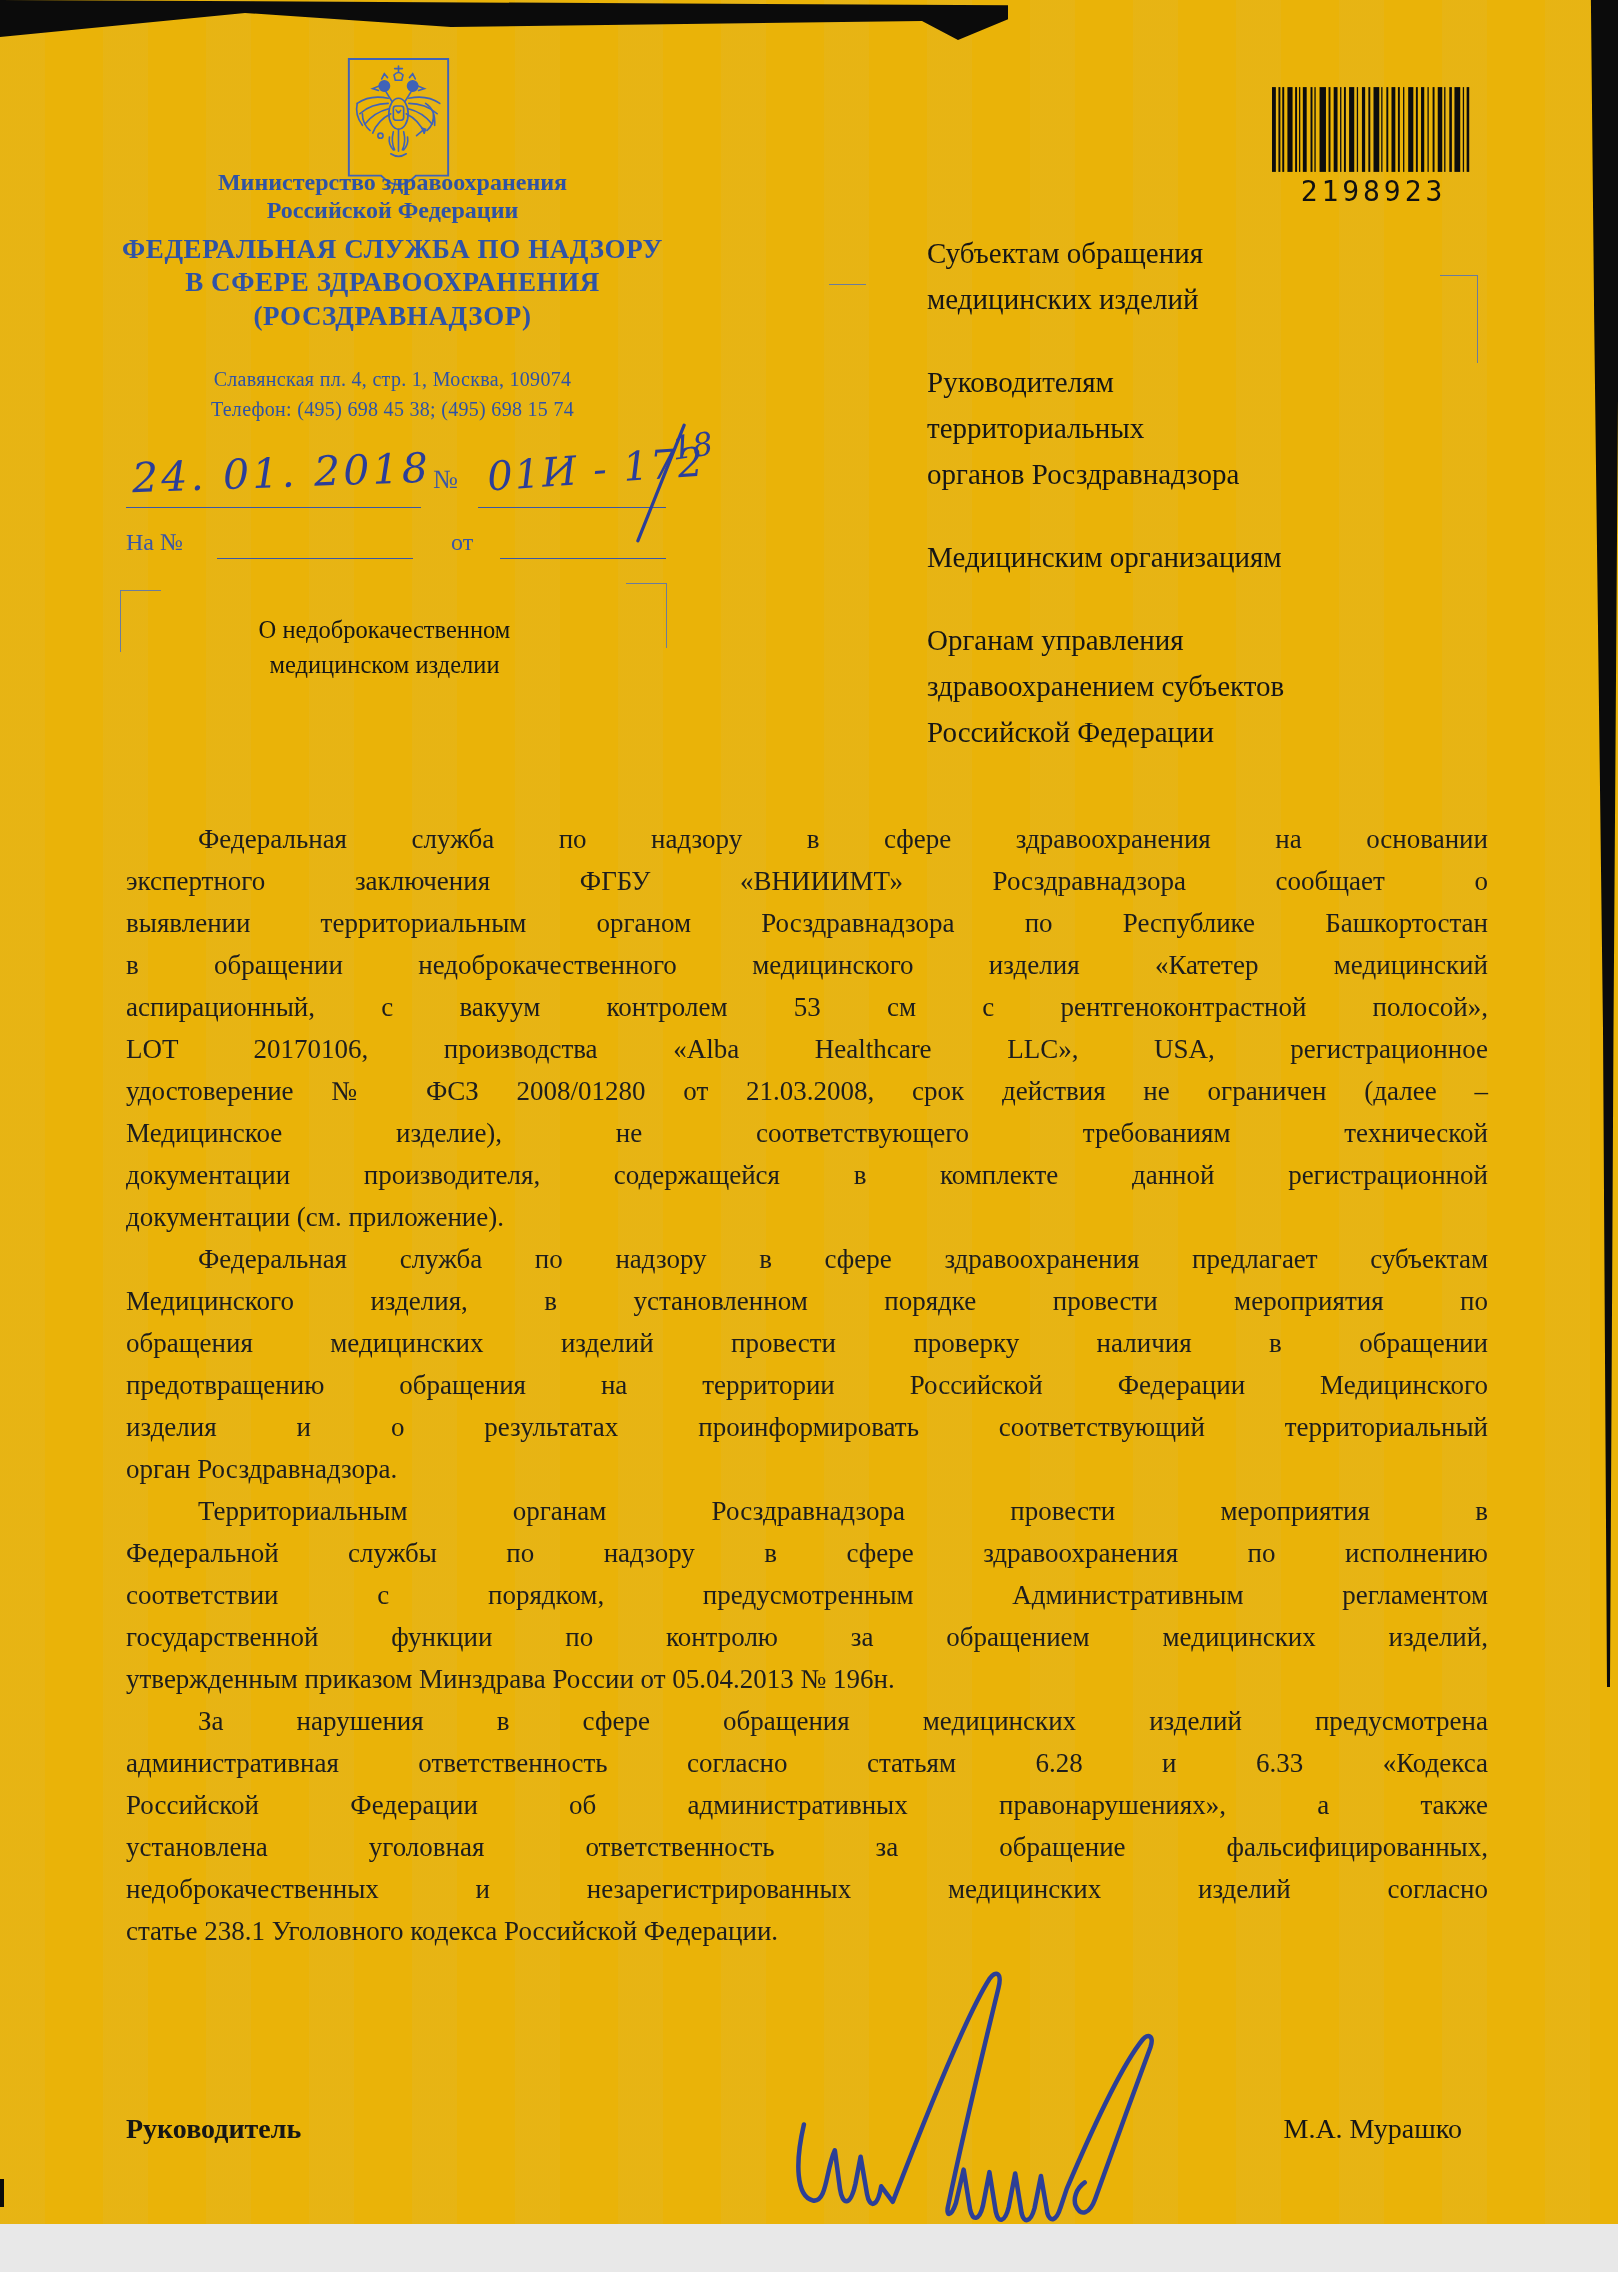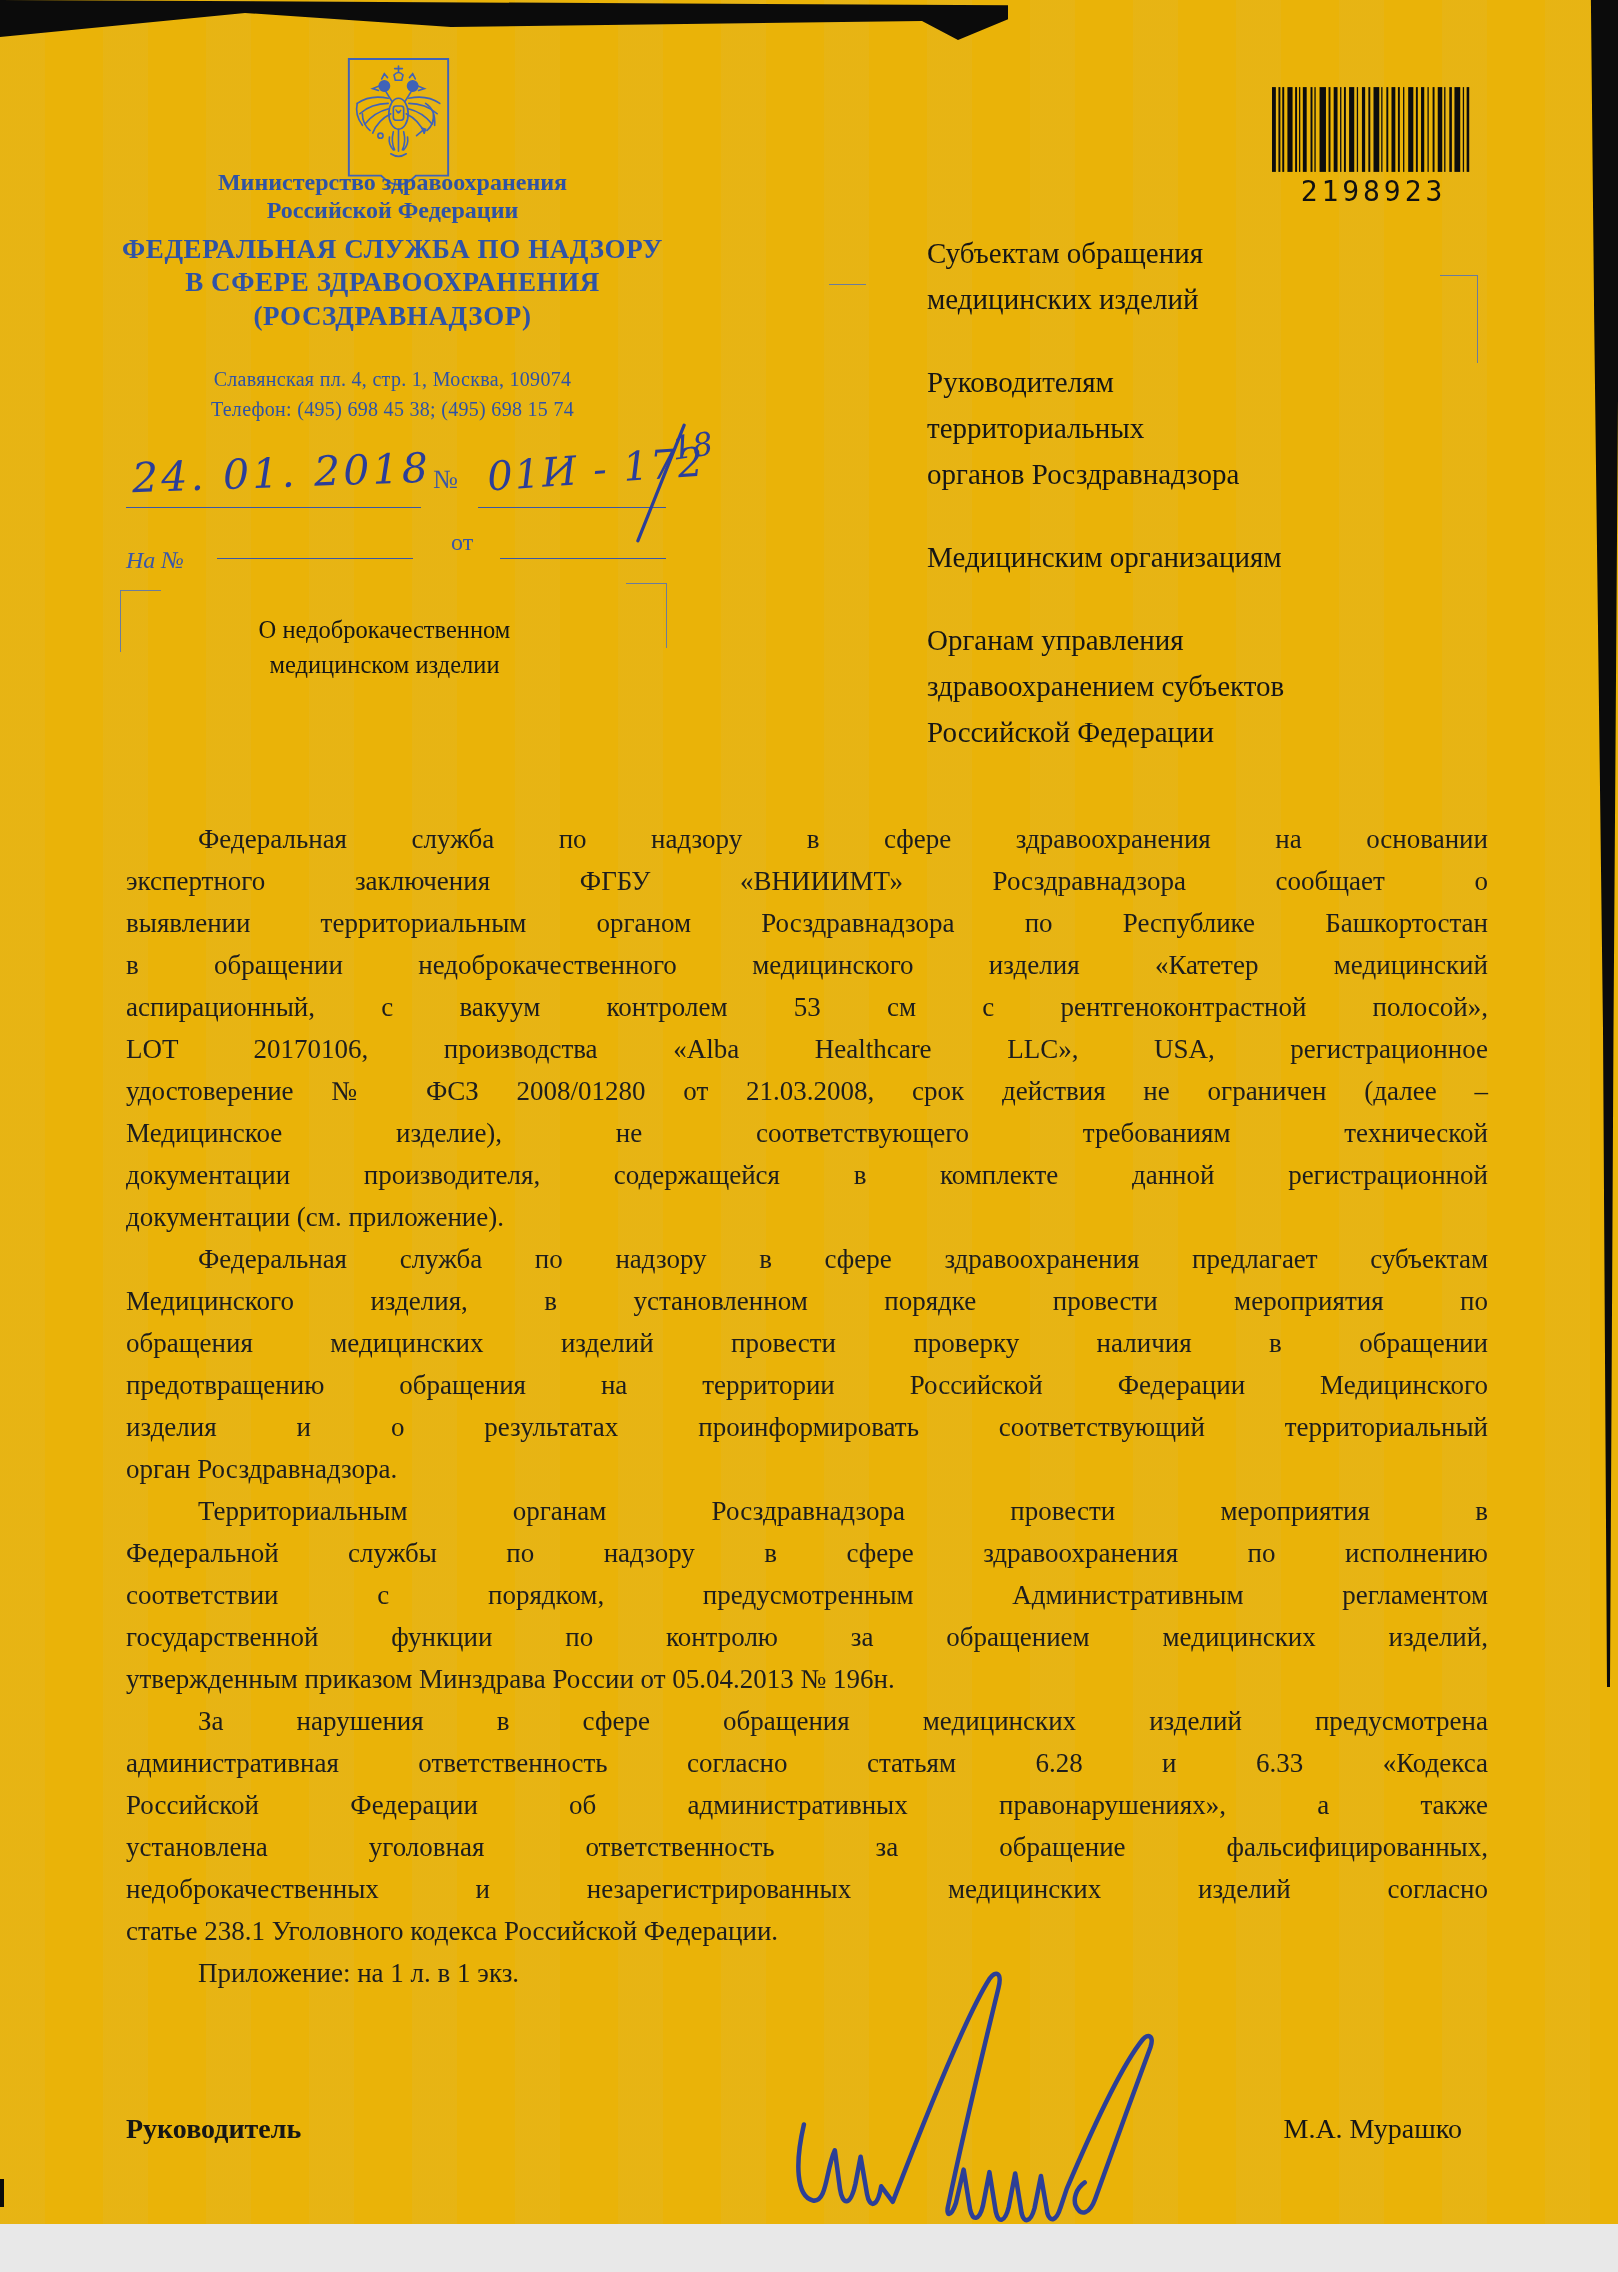--- a/index.html
+++ b/index.html
@@ -174,21 +174,21 @@
   <div class="hand" style="left:132px;top:449px;font-size:41px;letter-spacing:3.2px;transform:rotate(-2deg);">24. 01. 2018</div>
   <div class="uline" style="left:126px;top:507px;width:295px;"></div>
   <div class="form-lbl" style="left:433px;top:465px;font-size:26px;">№</div>
   <div class="hand" style="left:487px;top:446px;font-size:40px;letter-spacing:1.9px;transform:rotate(-4deg);">01И - 172</div>
   <div class="uline" style="left:478px;top:507px;width:188px;"></div>
   <svg class="abs" style="left:630px;top:420px;" width="62" height="126" viewBox="0 0 96 196">
     <line x1="12" y1="188" x2="84" y2="8" stroke="#2b3e99" stroke-width="5" stroke-linecap="round"></line>
   </svg>
   <div class="hand" style="left:672px;top:427px;font-size:32px;transform:rotate(-8deg);">18</div>
 
-  <div class="form-lbl" style="left:126px;top:547px;font-style:italic;">На №</div>
+  <div class="form-lbl" style="left:126px;top:529px;">На №</div>
   <div class="uline" style="left:217px;top:558px;width:196px;"></div>
   <div class="form-lbl" style="left:451px;top:529px;">от</div>
   <div class="uline" style="left:500px;top:558px;width:166px;"></div>
 
   <div class="crn" style="left:120px;top:590px;width:40px;height:61px;border-top-width:1.9px;border-left-width:1.9px;"></div>
   <div class="crn" style="left:626px;top:583px;width:40px;height:64px;border-top-width:1.9px;border-right-width:1.9px;"></div>
 
   <div id="subject">
     <div>О недоброкачественном</div>
     <div>медицинском изделии</div>
@@ -215,21 +215,20 @@
       <div class="bline">Федеральной службы по надзору в сфере здравоохранения по исполнению</div>
       <div class="bline">соответствии с порядком, предусмотренным Административным регламентом</div>
       <div class="bline">государственной функции по контролю за обращением медицинских изделий,</div>
       <div class="bline plast">утвержденным приказом Минздрава России от 05.04.2013 № 196н.</div>
       <div class="bline first">За нарушения в сфере обращения медицинских изделий предусмотрена</div>
       <div class="bline">административная ответственность согласно статьям 6.28 и 6.33 «Кодекса</div>
       <div class="bline">Российской Федерации об административных правонарушениях», а также</div>
       <div class="bline">установлена уголовная ответственность за обращение фальсифицированных,</div>
       <div class="bline">недоброкачественных и незарегистрированных медицинских изделий согласно</div>
       <div class="bline plast">статье 238.1 Уголовного кодекса Российской Федерации.</div>
-      <div class="bline first plast">Приложение: на 1 л. в 1 экз.</div>
     </div>
 
   <div class="sig-lbl">Руководитель</div>
   <div class="sig-name">М.А. Мурашко</div>
   <svg class="abs" style="left:773px;top:1957px;" width="438" height="277" viewBox="0 0 680 430">
     <path d="M48,260 C34,320 36,372 62,378 C84,382 82,330 96,300 L104,360 C108,386 120,388 128,352 L136,310 L146,368 C150,390 162,390 168,356
              L186,380 C240,240 300,90 336,34 C346,20 356,24 350,48 C330,130 290,300 272,386
              C268,402 276,406 284,382 L296,330 L306,392 C310,410 320,410 326,386 L336,334 L346,396 C350,414 360,412 366,388
              L376,336 L386,398 C390,414 400,412 406,390 L416,340 L426,398 C430,412 440,410 446,390
              L456,360 C490,280 540,170 574,128 C582,118 592,122 586,140 C560,210 520,320 500,376 C492,398 478,404 470,386 C466,376 470,360 484,350" fill="none" stroke="#2c3f96" stroke-width="7" stroke-linecap="round" stroke-linejoin="round"></path>

